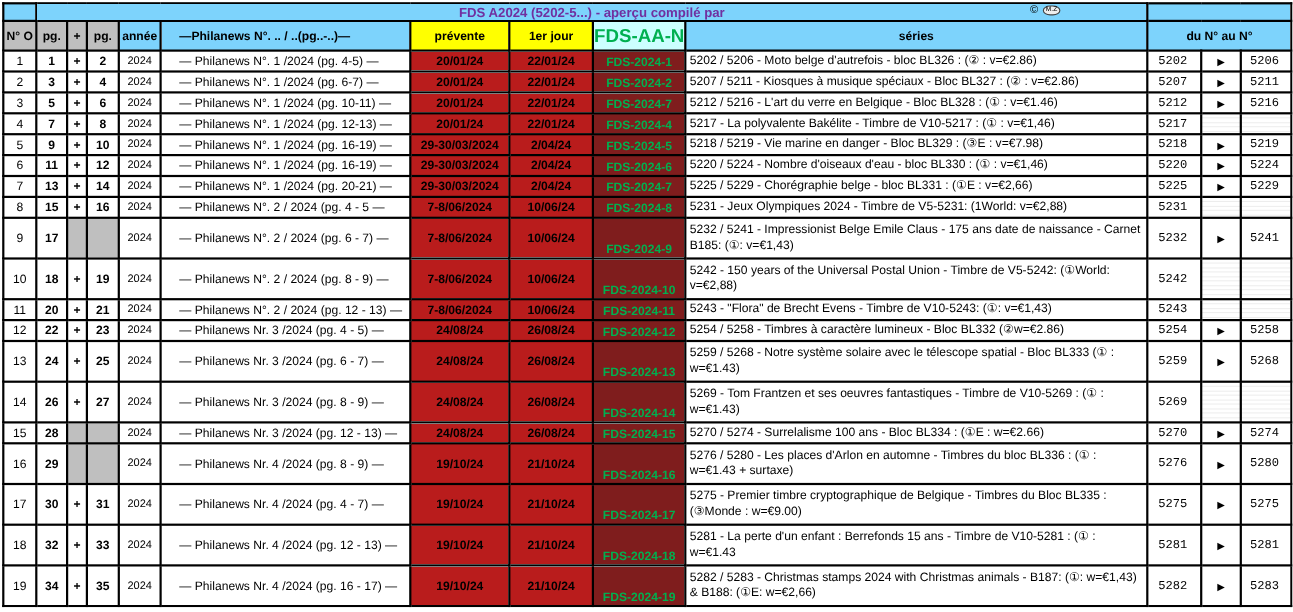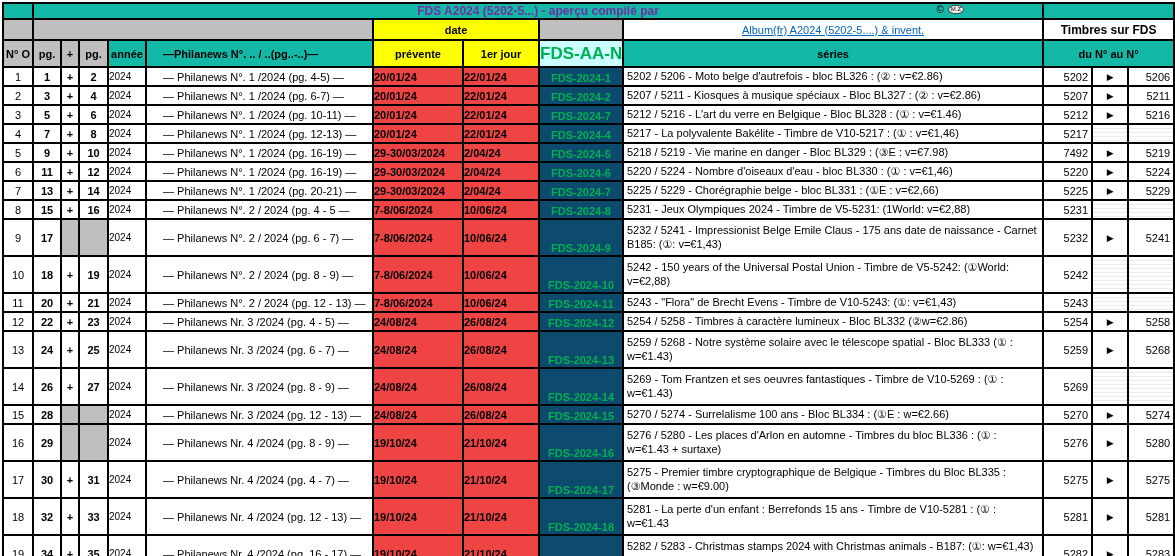--- a/index.html
+++ b/index.html
@@ -2,39 +2,39 @@
 <html><head>
 <meta charset="utf-8">
 <style>
   html,body{margin:0;padding:0;background:#fff;}
   body{font-family:"Liberation Sans",sans-serif;color:#000;}
   table{border-collapse:collapse;table-layout:fixed;width:1171px;margin:2px 0 0 2px;}
   td{border:2px solid #000;font-size:11px;padding:0;overflow:hidden;white-space:nowrap;vertical-align:middle;}
   tr{height:19px;}
   tr.tall{height:37px;}
   tr.rowA{height:14px;} tr.rowB{height:21px;} tr.rowC{height:27px;}
-  .cyan{background:#14b8a6;margin-top:35px;}
+  .cyan{background:#7dd3fc;margin-top:35px;}
   .gray{background:#bfbfbf;}
   .yellow{background:#ffff00;}
   .center{text-align:center;}
   .bold{font-weight:bold;}
   .title-cell{position:relative;text-align:center;}
   .title-text{color:#7030a0;font-weight:bold;font-size:12px;}
   .copy-icons{position:absolute;right:78px;top:0;font-size:10px;display:flex;align-items:center;gap:4px;}
   .badge{display:inline-block;border:1px solid #444;border-radius:50%/60%;font-size:6px;line-height:7px;padding:0 2px;background:#eee;}
   .link{color:#0563c1;text-decoration:underline;font-size:11px;}
   .fds-head{color:#00b050;font-weight:bold;font-size:17px;text-align:center;background:#ccffff;}
-  .fds{color:#00b050;font-weight:bold;text-align:center;vertical-align:bottom;background:#0c4a6e;padding-bottom:1px;font-size:11px;}
-  .annee{font-size:10px;text-align:left;}
+  .fds{color:#00b050;font-weight:bold;text-align:center;vertical-align:bottom;background:#7f1d1d;padding-bottom:1px;font-size:11px;}
+  .annee{font-size:10px;text-align:center;}
   .phil{text-align:left;padding-left:16px;}
   .serie{white-space:normal;line-height:1.25;padding:0 3px;text-align:left;font-size:11px;}
-  .num{text-align:right;padding-right:3px;}
+  .num{text-align:center;padding-right:3px;font-family:Liberation Mono, monospace;}
   .arrowcell{text-align:center;font-size:9px;}
   .hatch{background:repeating-linear-gradient(to bottom,#fff 0 3px,#ececec 3px 4px);}
-  .datecell{font-weight:bold;background:#ef4444;}
+  .datecell{font-weight:bold;text-align:center;background:#b91c1c;}
 </style>
 </head>
 <body>
 
 <table>
   <colgroup>
     <col style="width:30px">
       <col style="width:28px">
       <col style="width:18px">
       <col style="width:29px">
@@ -53,28 +53,20 @@
       <td class="cyan"></td>
       <td class="cyan title-cell" colspan="9">
         <span class="title-text">FDS A2024 (5202-5...) - aperçu compilé par</span>
         <span class="copy-icons">
           <span>©</span>
           <span class="badge">M.Z</span>
         </span>
       </td>
       <td class="cyan" colspan="3"></td>
     </tr>
-    <tr class="rowB">
-      <td class="gray"></td>
-      <td class="gray" colspan="5"></td>
-      <td class="yellow center bold" colspan="2">date</td>
-      <td class="gray"></td>
-      <td class="center"><a href="#" class="link">Album(fr) A2024 (5202-5....) &amp; invent.</a></td>
-      <td class="center bold" colspan="3" style="font-size:12px">Timbres sur FDS</td>
-    </tr>
     <tr class="rowC">
       <td class="gray center bold">N° O</td>
       <td class="gray center bold">pg.</td>
       <td class="gray center bold">+</td>
       <td class="gray center bold">pg.</td>
       <td class="cyan center bold">année</td>
       <td class="cyan bold phil">—Philanews N°. .. / ..(pg..-..)—</td>
       <td class="yellow center bold">prévente</td>
       <td class="yellow center bold">1er jour</td>
       <td class="fds-head">FDS-AA-N°</td>
@@ -147,21 +139,21 @@
     <td class="center">5</td>
     <td class="center bold">9</td>
     <td class="center bold">+</td>
     <td class="center bold">10</td>
     <td class="annee">2024</td>
     <td class="phil">— Philanews N°. 1 /2024 (pg. 16-19) —</td>
     <td class="datecell">29-30/03/2024</td>
     <td class="datecell">2/04/24</td>
     <td class="fds">FDS-2024-5</td>
     <td class="serie">5218 / 5219 - Vie marine en danger - Bloc BL329 : (③E : v=€7.98)</td>
-    <td class="num">7492</td>
+    <td class="num">5218</td>
     <td class="arrowcell">▶</td>
     <td class="num">5219</td>
   </tr>
       <tr>
     <td class="center">6</td>
     <td class="center bold">11</td>
     <td class="center bold">+</td>
     <td class="center bold">12</td>
     <td class="annee">2024</td>
     <td class="phil">— Philanews N°. 1 /2024 (pg. 16-19) —</td>

